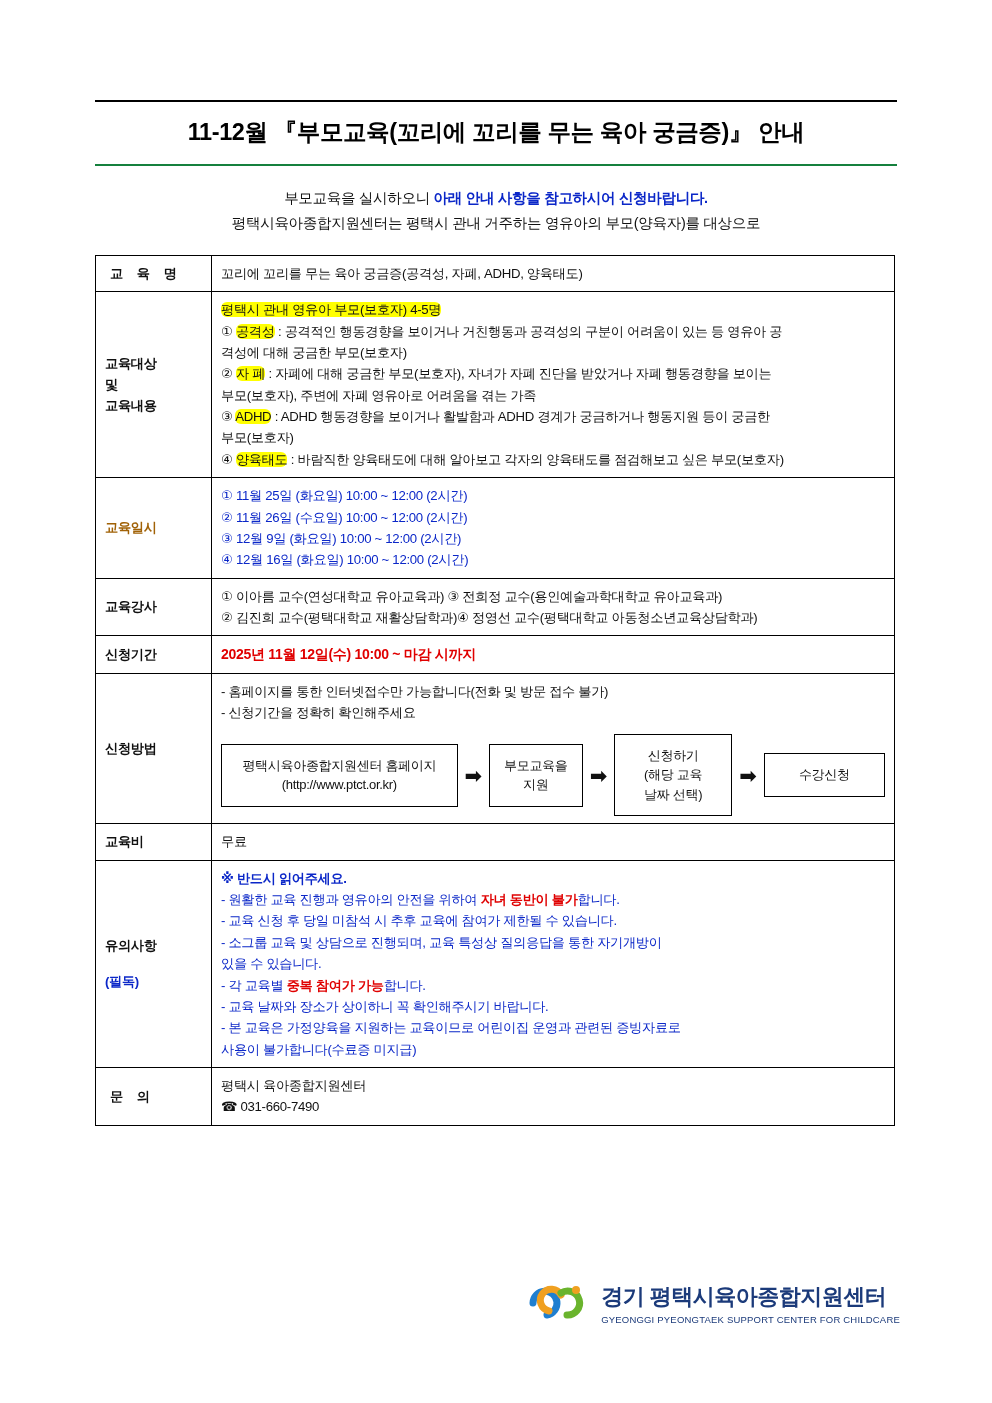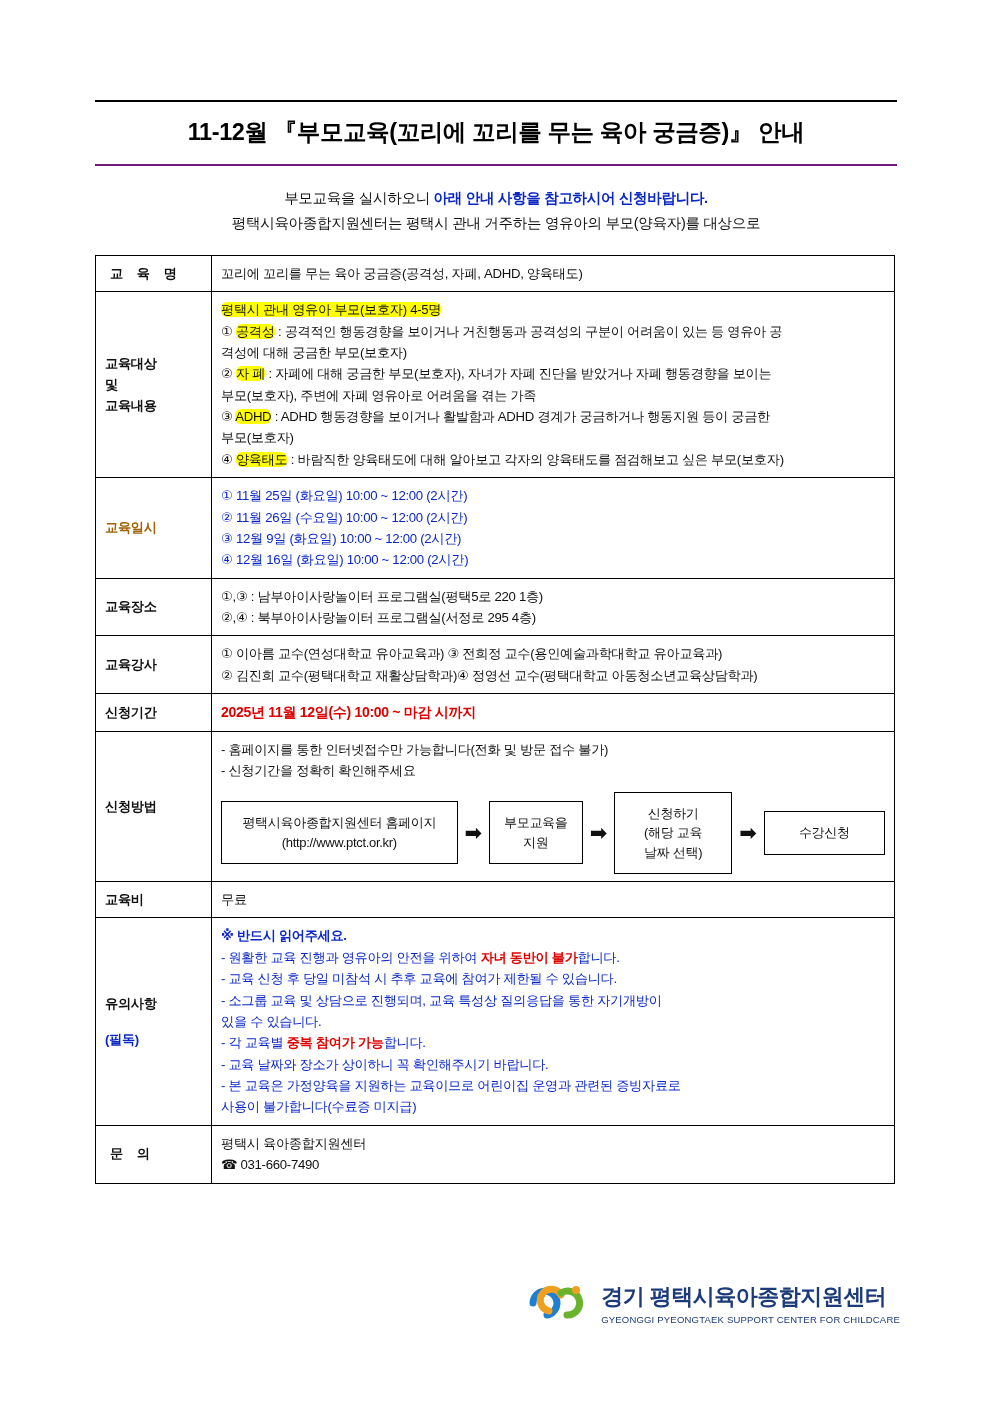--- a/index.html
+++ b/index.html
@@ -16,21 +16,21 @@
   }
   .page {
     width: 992px;
     height: 1403px;
     box-sizing: border-box;
     padding: 100px 95px 0 95px;
     position: relative;
   }
   .title-wrap {
     border-top: 2px solid #000;
-    border-bottom: 2px solid #701a75;
+    border-bottom: 2px solid #15803d;
     padding: 14px 0 16px 0;
     text-align: center;
   }
   .title {
     font-size: 23.5px;
     font-weight: bold;
     letter-spacing: -0.4px;
     color: #000;
   }
   .intro {
@@ -210,27 +210,20 @@
       <tr class="row-date">
         <td class="lbl">교육일시</td>
         <td>
           <div>① 11월 25일 (화요일) 10:00 ~ 12:00 (2시간)</div>
           <div>② 11월 26일 (수요일) 10:00 ~ 12:00 (2시간)</div>
           <div>③ 12월  9일 (화요일) 10:00 ~ 12:00 (2시간)</div>
           <div>④ 12월 16일 (화요일) 10:00 ~ 12:00 (2시간)</div>
         </td>
       </tr>
 
-      <tr>
-        <td class="lbl">교육장소</td>
-        <td>
-          <div>①,③ : 남부아이사랑놀이터 프로그램실(평택5로 220 1층)</div>
-          <div>②,④ : 북부아이사랑놀이터 프로그램실(서정로 295 4층)</div>
-        </td>
-      </tr>
 
       <tr>
         <td class="lbl">교육강사</td>
         <td class="small">
           <div>① 이아름 교수(연성대학교 유아교육과)   ③ 전희정 교수(용인예술과학대학교 유아교육과)</div>
           <div>② 김진희 교수(평택대학교 재활상담학과)④ 정영선 교수(평택대학교 아동청소년교육상담학과)</div>
         </td>
       </tr>
 
       <tr class="row-apply">

